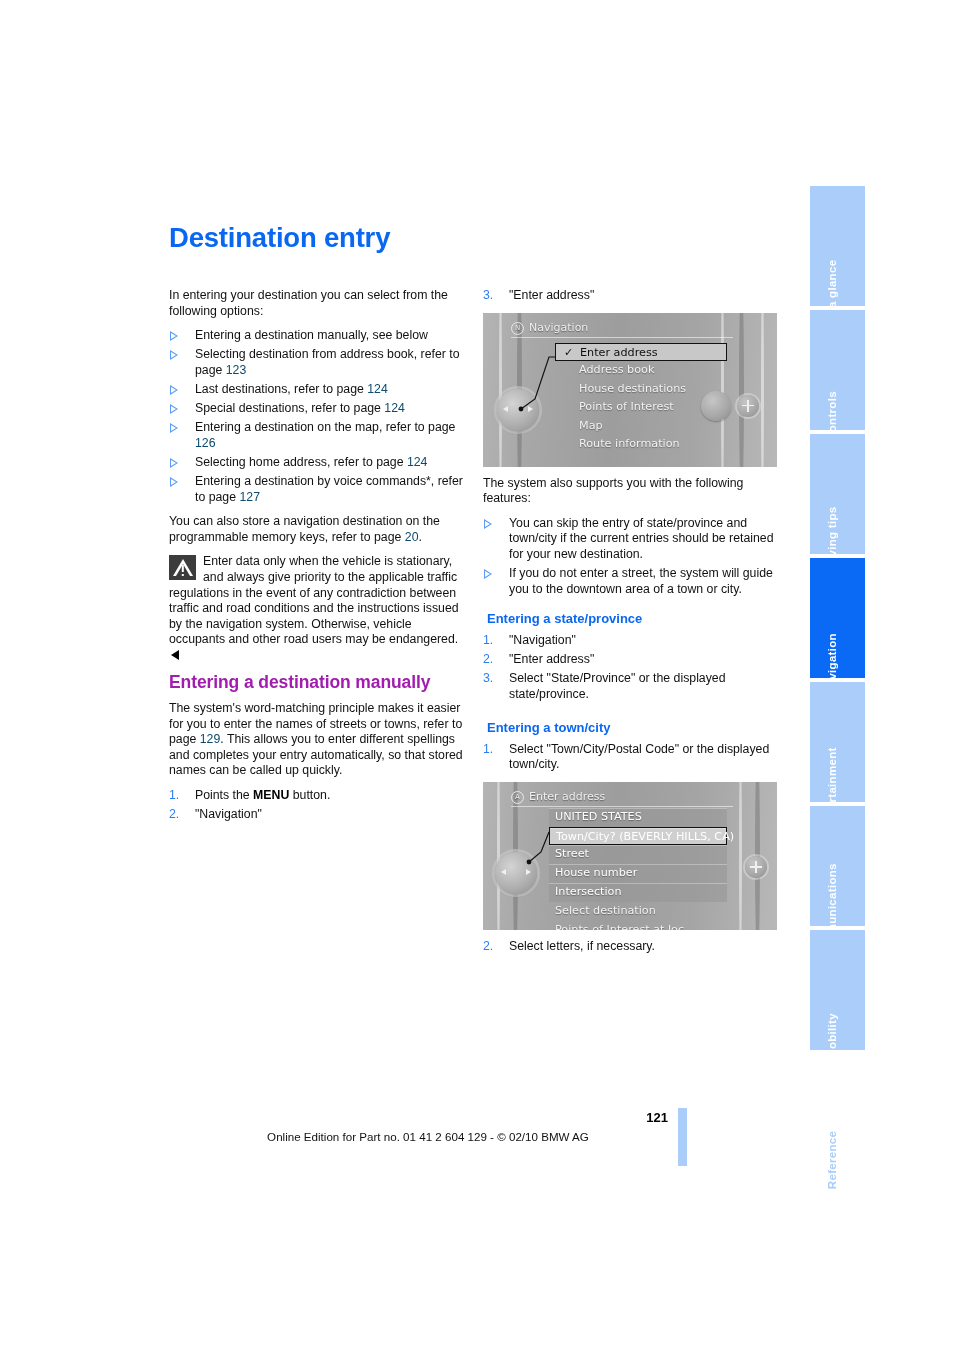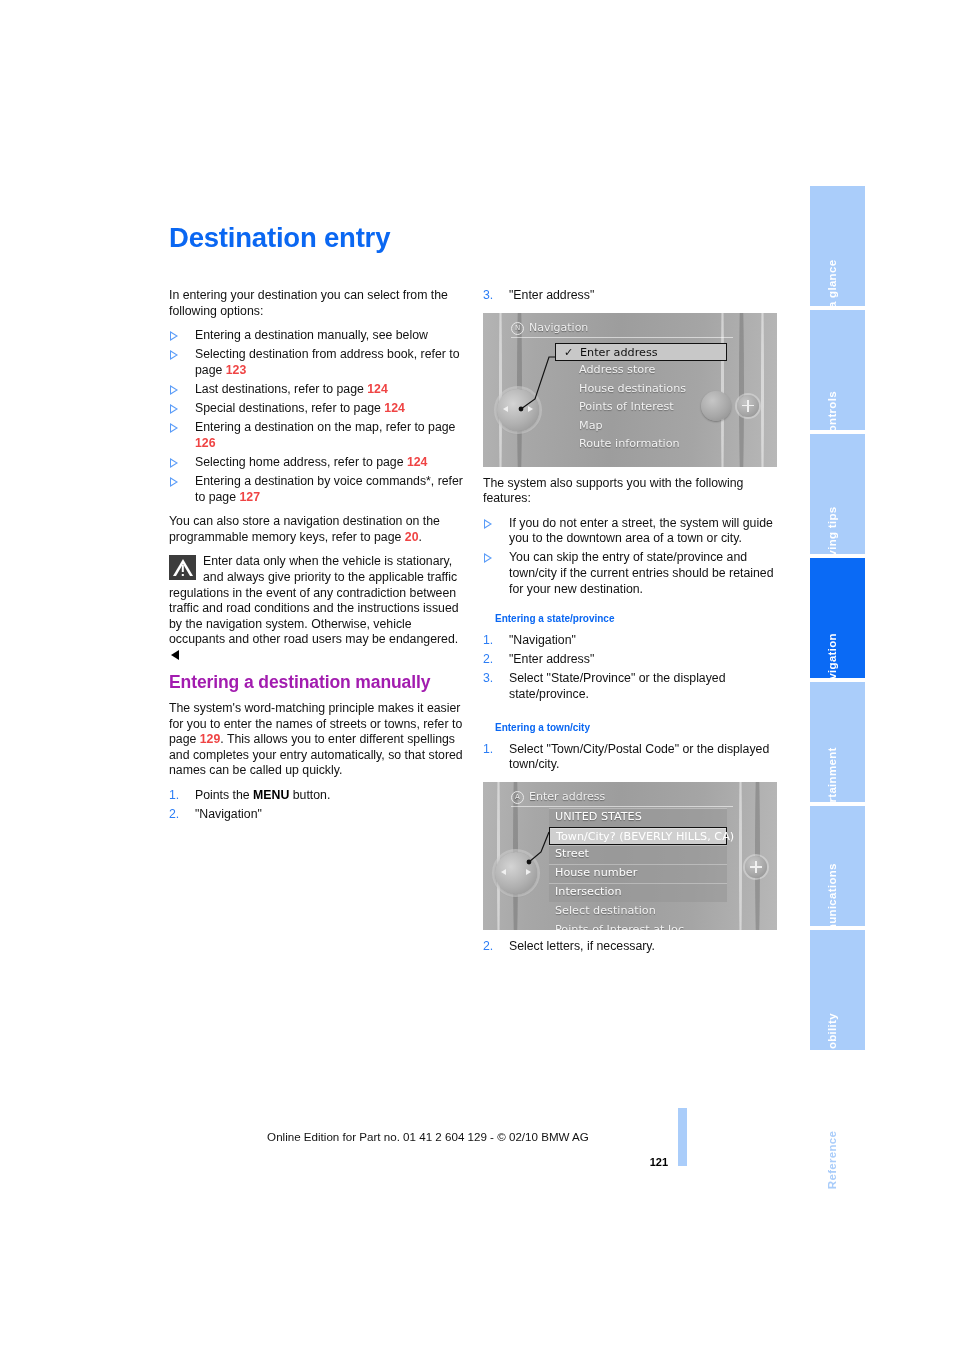--- a/index.html
+++ b/index.html
@@ -102,30 +102,30 @@
   
   h2.sect {
     margin: 6px 0 8px 0;
     font-size: 17.5px;
     line-height: 20.5px;
     font-weight: bold;
     color: #a21caf;
     letter-spacing: -0.1px;
   }
   h3.sub {
-    margin: 17px 0 6px 12px;
-    font-size: 10px;
+    margin: 17px 0 6px 4px;
+    font-size: 13px;
     line-height: 16px;
     font-weight: bold;
     color: #0a67f2;
   }
   h3.sub.first { margin-top: 14px; }
 
   
-  .pageref { color: #ef4444; font-weight: bold; }
+  .pageref { color: #0c4a6e; }
   .kbd { font-weight: bold; color: #000; }
   .endmark {
     display: inline-block;
     width: 0; height: 0;
     border-top: 5px solid transparent;
     border-bottom: 5px solid transparent;
     border-right: 8px solid #000;
     vertical-align: -1px;
     margin-left: 2px;
   }
@@ -367,24 +367,24 @@
     letter-spacing: 0.3px;
   }
   .tab.active { background: #0a6af5; }
   .tab.plain  { background: #ffffff; }
   .tab.plain .lbl { color: #aacdfa; }
 
   
   .pagenum {
     position: absolute;
     left: 620px;
-    top: 1156px;
+    top: 1110px;
     width: 48px;
     text-align: right;
-    font-size: 11px;
+    font-size: 13px;
     font-weight: bold;
     color: #000;
   }
   .pagebar {
     position: absolute;
     left: 678px;
     top: 1108px;
     width: 9px;
     height: 58px;
     background: #aacdfa;
@@ -504,38 +504,38 @@
       <svg class="leader" width="294" height="154">
         <polyline points="38,96 52,86 66,44 76,44" fill="none" stroke="#111" stroke-width="1.2"></polyline>
         <circle cx="38" cy="96" r="2.4" fill="#111"></circle>
       </svg>
 
       <ul class="menu">
         <li class="selected">
           <span class="check">✓</span>
           <span>Enter address</span>
         </li>
-        <li><span>Address store</span></li>
+        <li><span>Address book</span></li>
         <li><span>House destinations</span></li>
         <li><span>Points of Interest</span></li>
         <li><span>Map</span></li>
         <li><span>Route information</span></li>
       </ul>
     </div>
 
     <p class="body">The system also supports you with the following features:</p>
 
     <ul class="tri">
       <li>
         <span class="bullet"></span>
+        <span>You can skip the entry of state/province and town/city if the current entries should be retained for your new destination.</span>
+      </li>
+      <li>
+        <span class="bullet"></span>
         <span>If you do not enter a street, the system will guide you to the downtown area of a town or city.</span>
-      </li>
-      <li>
-        <span class="bullet"></span>
-        <span>You can skip the entry of state/province and town/city if the current entries should be retained for your new destination.</span>
       </li>
     </ul>
 
     <h3 class="sub first">Entering a state/province</h3>
 
     <ol class="num">
       <li>
         <span class="num">1.</span>
         <span>"Navigation"</span>
       </li>

